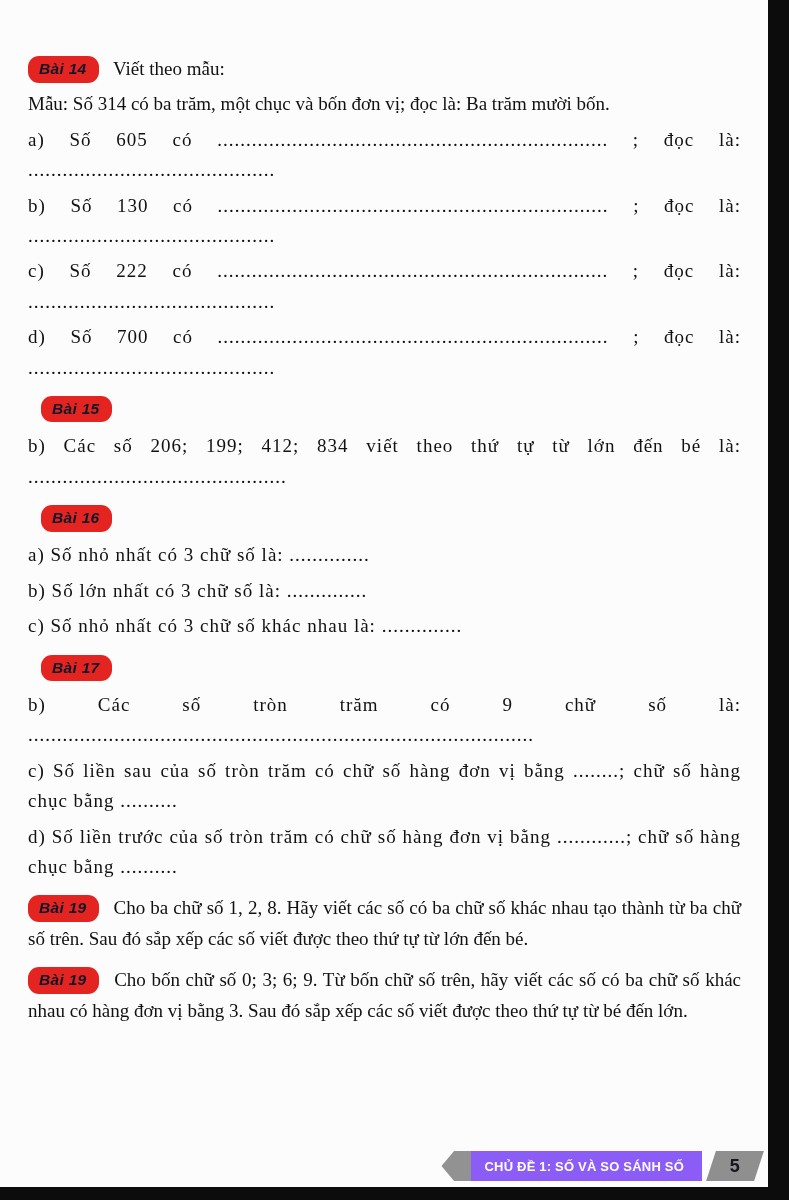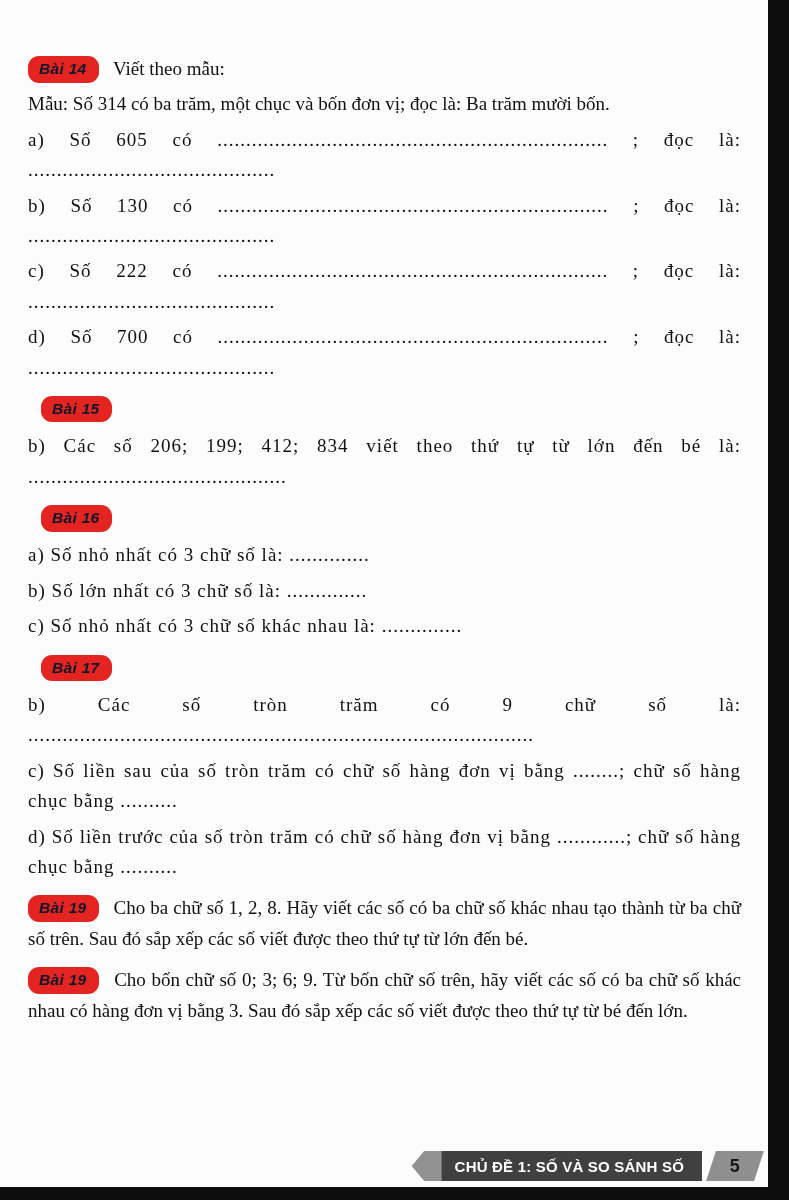--- a/index.html
+++ b/index.html
@@ -55,27 +55,27 @@
     align-items: stretch;
     font-family: "Liberation Sans", sans-serif;
   }
   .footer-arrow {
     width: 30px;
     background: #929292;
     clip-path: polygon(0 50%, 42% 0, 100% 0, 100% 100%, 42% 100%);
     margin-right: -1px;
   }
   .footer-bar {
-    background: #404040;
+    background: #8b5cf6;
     color: #ffffff;
     display: flex;
     align-items: center;
     padding: 0 18px 0 14px;
     font-weight: bold;
-    font-size: 15px;
+    font-size: 13px;
     letter-spacing: .2px;
     white-space: nowrap;
   }
   .footer-gap { width: 9px; }
   .footer-page {
     width: 48px;
     background: #8f8f8f;
     transform: skewX(-18deg);
     display: flex;
     align-items: center;

